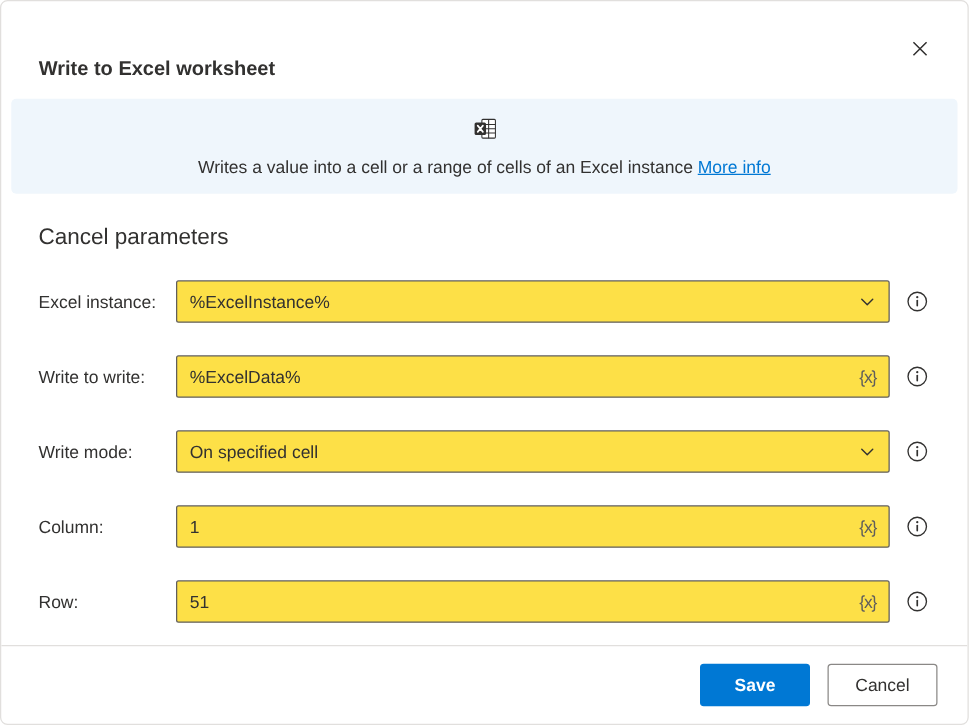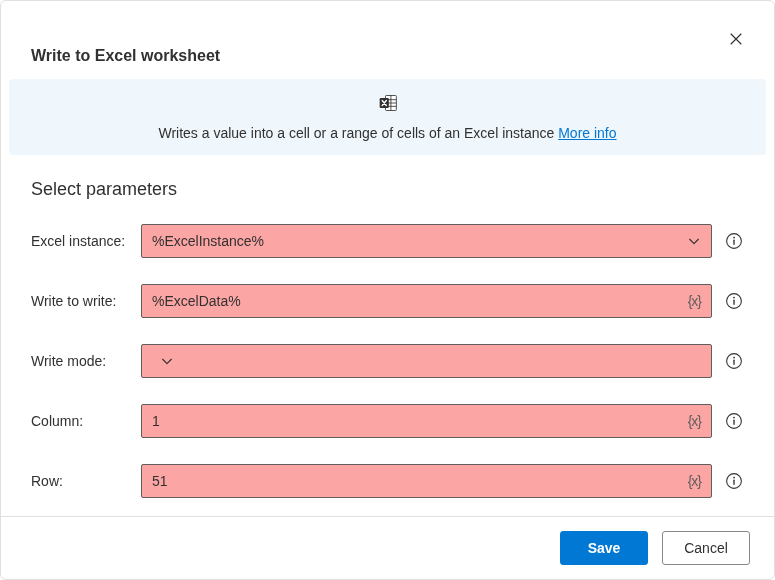--- a/index.html
+++ b/index.html
@@ -66,21 +66,21 @@
     flex:1;
     display:flex; align-items:center;
   }
   .field-box {
     flex:1;
     height:34px;
     border:1px solid #605e5c;
     border-radius:2px;
     display:flex; align-items:center;
     padding: 16px 10px;
-    background:#fca5a5;
+    background:#fde047;
     position:relative;
     color:#323130;
   }
   .field-box .field-text { flex:1; font-size:14px; color:#323130; white-space:nowrap; overflow:hidden; }
   .field-box .chevron { width:14px; height:14px; margin-left:8px; flex:none; }
   .field-box .var-icon {
     font-family: "Segoe UI", Arial, sans-serif;
     color:#605e5c;
     font-size:14px;
     margin-left:8px;
@@ -154,21 +154,21 @@
       <rect x="2" y="6" width="11" height="12" rx="1.5" fill="#323130"></rect>
       <path d="M5 9 L10 15 M10 9 L5 15" stroke="#fff" stroke-width="1.6" stroke-linecap="round"></path>
     </svg>
   </span>
   <span>
     <span>Writes a value into a cell or a range of cells of an Excel instance </span><a href="#">More info</a>
   </span>
 </div>
 
 <div class="params">
-  <div class="params-title">Select parameters</div>
+  <div class="params-title">Cancel parameters</div>
 
   <div class="form-row">
     <div class="form-label">Excel instance:</div>
     <div class="field-wrap">
       <div class="field-box">
         <span class="field-text">%ExcelInstance%</span>
         <span class="chevron">
           <svg viewBox="0 0 16 16" fill="none">
               <path d="M3 6 L8 11 L13 6" stroke="#323130" stroke-width="1.3" stroke-linecap="round" stroke-linejoin="round"></path>
             </svg>
@@ -198,20 +198,21 @@
             <rect x="9.25" y="8.4" width="1.5" height="6" rx="0.75" fill="#323130"></rect>
           </svg>
       </span>
     </div>
   </div>
 
   <div class="form-row">
     <div class="form-label">Write mode:</div>
     <div class="field-wrap">
       <div class="field-box">
+        <span class="field-text">On specified cell</span>
         <span class="chevron">
           <svg viewBox="0 0 16 16" fill="none">
               <path d="M3 6 L8 11 L13 6" stroke="#323130" stroke-width="1.3" stroke-linecap="round" stroke-linejoin="round"></path>
             </svg>
         </span>
       </div>
       <span class="info-circle">
         <svg viewBox="0 0 20 20">
             <circle cx="10" cy="10" r="8.2" fill="none" stroke="#323130" stroke-width="1.2"></circle>
             <circle cx="10" cy="6.2" r="1" fill="#323130"></circle>

